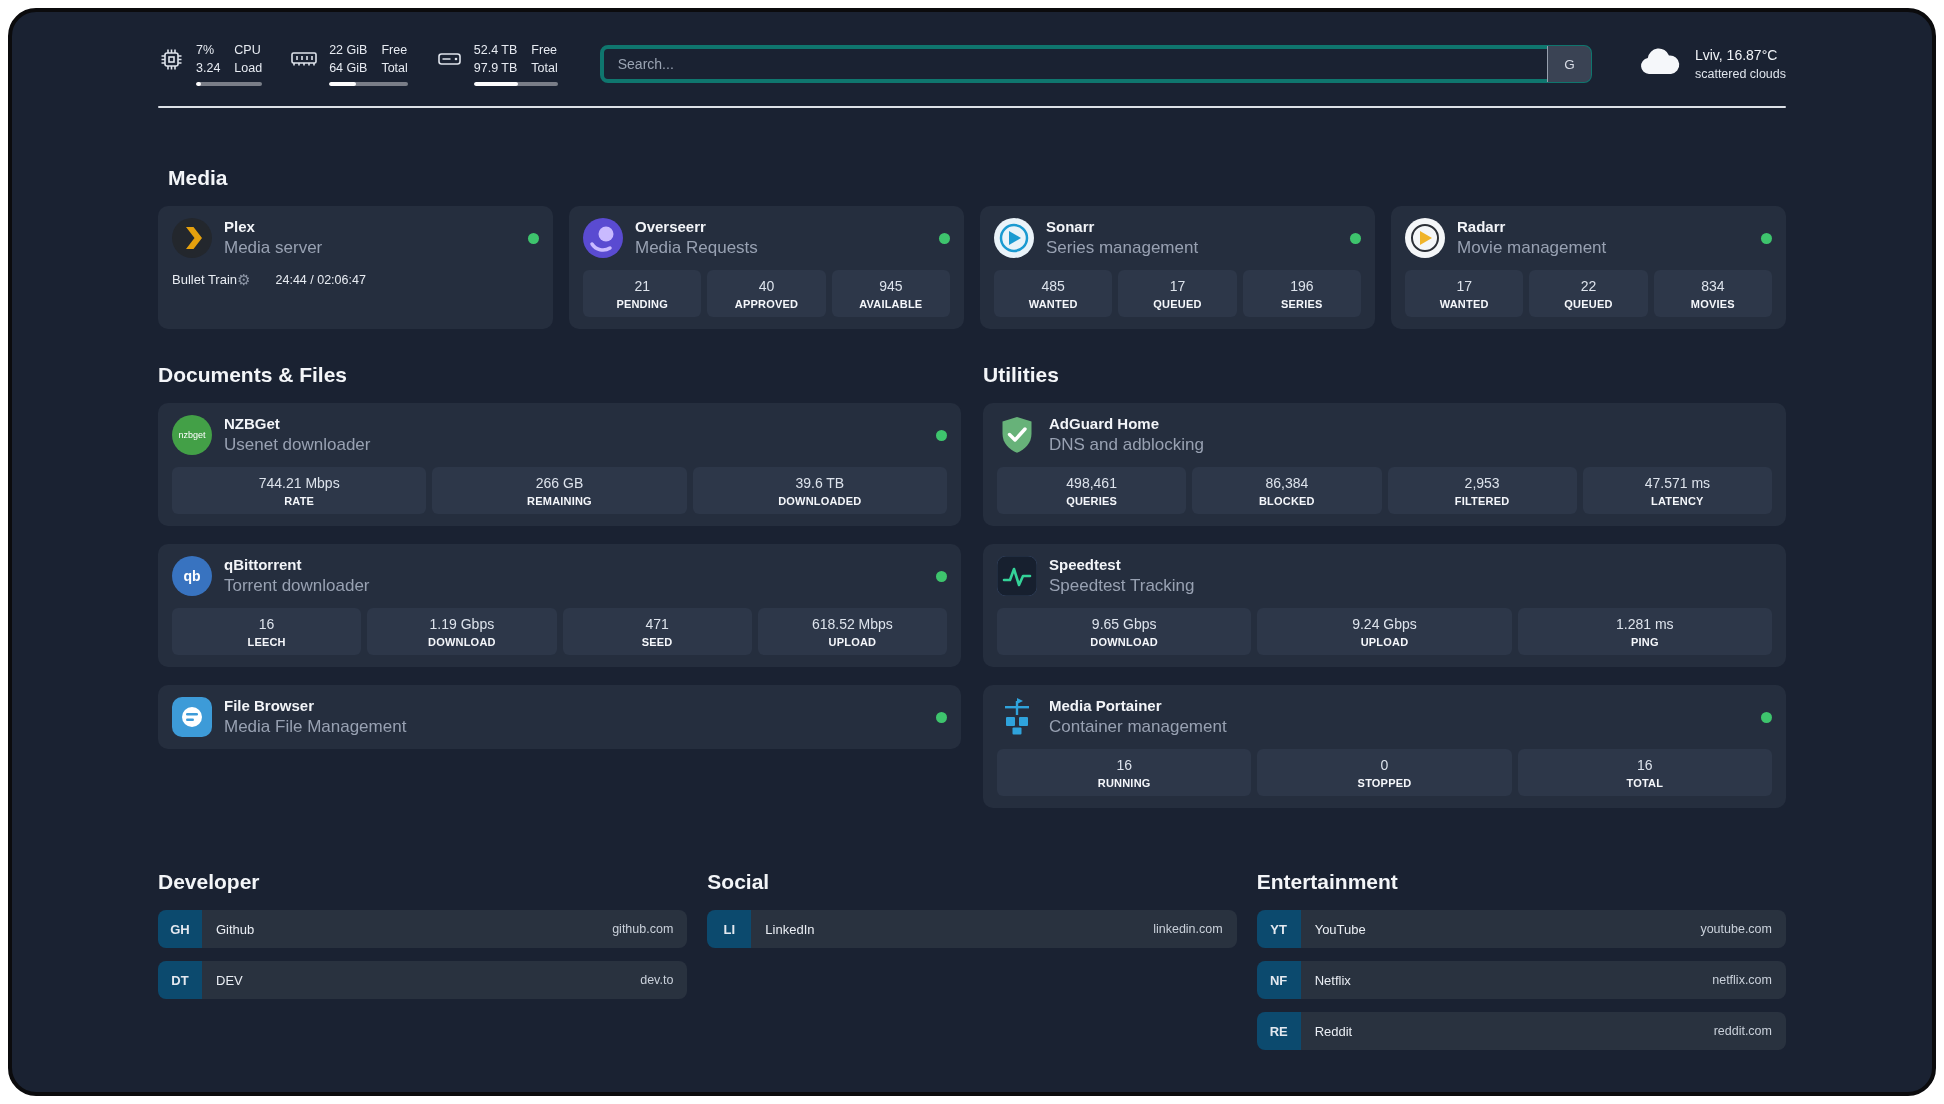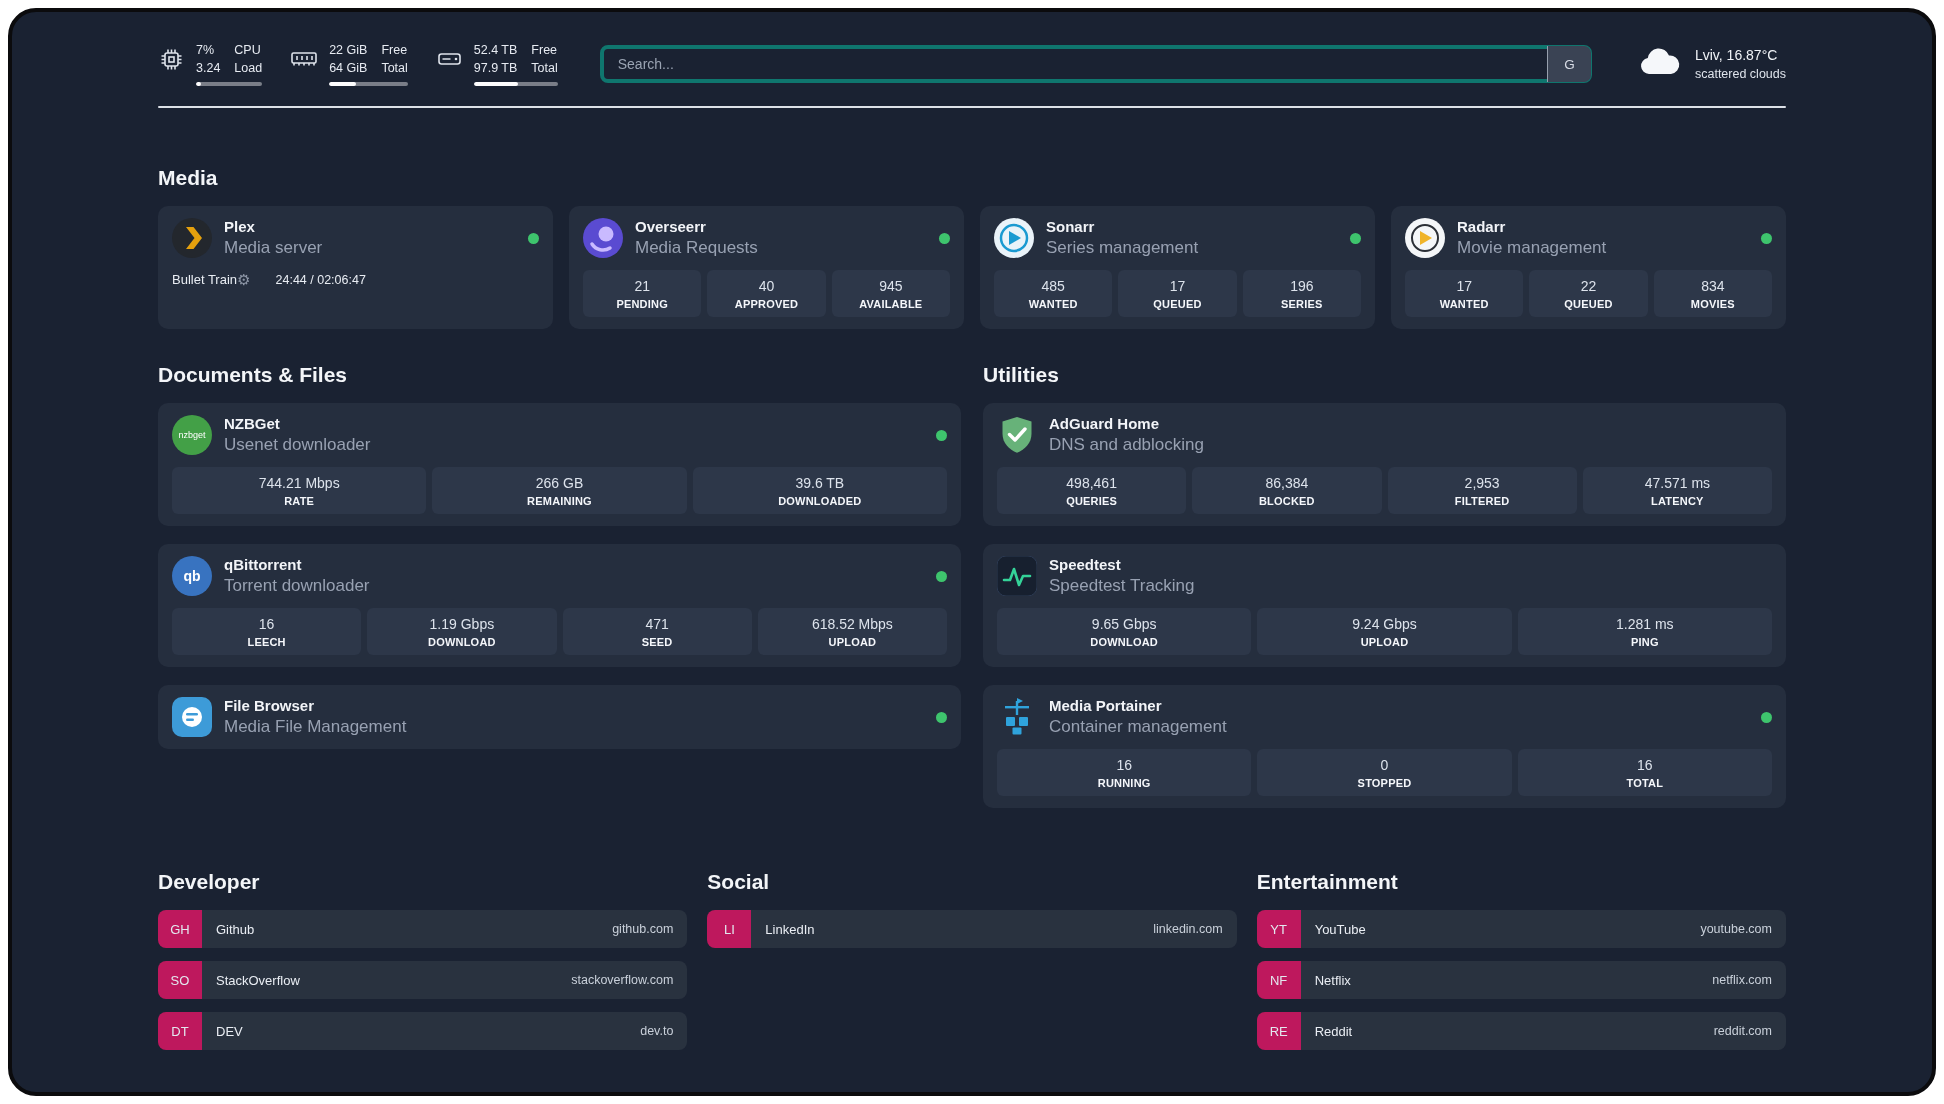--- a/index.html
+++ b/index.html
@@ -27,21 +27,21 @@
 
   .weather { display:flex; align-items:center; gap:13px; }
   .weather-text { display:flex; flex-direction:column; line-height:1.45; }
   .weather-loc { font-size:14px; color:#f0f3f7; }
   .weather-cond { font-size:12.5px; color:#dfe4ec; }
 
   .divider { margin-top:20px; height:2px; background:#dce0e7; border:none; border-radius:2px; }
 
   
   .section-title { font-size:21px; font-weight:600; color:#f3f5f8; }
-  .media-title { margin:58px 0 16px; }
+  .media-title { margin:58px 10px 16px; }
   .col-title { margin:34px 0 16px; }
   .bm-title { margin:0 0 16px; }
 
   .cards-row { display:grid; grid-template-columns:repeat(4,1fr); gap:16px; }
   .two-col { display:grid; grid-template-columns:1fr 1fr; column-gap:22px; align-items:start; }
   .col-stack { display:flex; flex-direction:column; gap:18px; }
 
   .card { background:#252e3e; border-radius:10px; padding:12px 14px; display:flex; flex-direction:column; gap:12px; cursor:pointer; }
   .card-head { display:flex; align-items:center; gap:12px; }
   .app-icon { width:40px; height:40px; flex:0 0 40px; }
@@ -63,22 +63,22 @@
   .progress { flex:1; height:15px; background:#161e2c; border-radius:8px; position:relative; overflow:hidden; }
   .progress-fill { position:absolute; left:0; top:0; bottom:0; background:#edf0f4; border-radius:8px;
     display:flex; align-items:center; justify-content:center; gap:2.5px; min-width:26px; }
   .progress-fill i { display:block; width:2.5px; height:7px; background:#222b3a; }
   .time { font-size:12.5px; color:#e9edf3; margin-left:16px; white-space:nowrap; }
 
   
   .bm-grid { display:grid; grid-template-columns:repeat(3,1fr); column-gap:20px; margin-top:62px; align-items:start; }
   .bm-list { display:flex; flex-direction:column; gap:13px; }
   .bm-row { display:flex; align-items:stretch; height:38px; cursor:pointer; }
-  .bm-abbr { width:44px; display:flex; align-items:center; justify-content:center; font-weight:400; font-size:13px;
-    color:#e3e8ef; background:#be185d; border-radius:8px 0 0 8px; }
+  .bm-abbr { width:44px; display:flex; align-items:center; justify-content:center; font-weight:700; font-size:13px;
+    color:#e3e8ef; background:#0c4a6e; border-radius:8px 0 0 8px; }
   .bm-main { flex:1; display:flex; align-items:center; background:#29323f; border-radius:0 8px 8px 0; padding:0 14px; }
   .bm-name { font-size:13px; color:#eaeef4; }
   .bm-url { margin-left:auto; font-size:12.5px; color:#c9d0da; }
 </style>
 </head>
 <body>
 
 <div class="frame">
 <div class="content">
 
@@ -512,27 +512,20 @@
       <h2 class="section-title bm-title">Developer</h2>
       <div class="bm-list">
         <div class="bm-row">
           <span class="bm-abbr">GH</span>
           <span class="bm-main">
             <span class="bm-name">Github</span>
             <span class="bm-url">github.com</span>
           </span>
         </div>
         <div class="bm-row">
-          <span class="bm-abbr">SO</span>
-          <span class="bm-main">
-            <span class="bm-name">StackOverflow</span>
-            <span class="bm-url">stackoverflow.com</span>
-          </span>
-        </div>
-        <div class="bm-row">
           <span class="bm-abbr">DT</span>
           <span class="bm-main">
             <span class="bm-name">DEV</span>
             <span class="bm-url">dev.to</span>
           </span>
         </div>
       </div>
     </div>
 
     <div class="bm-group">

